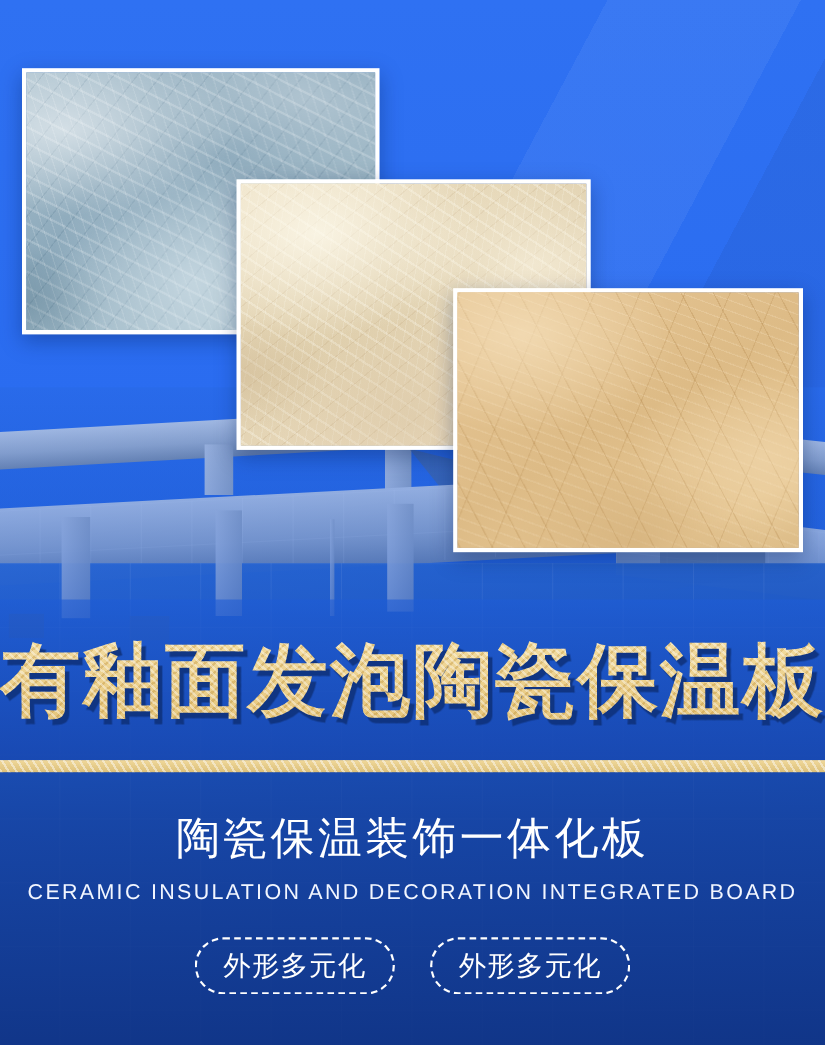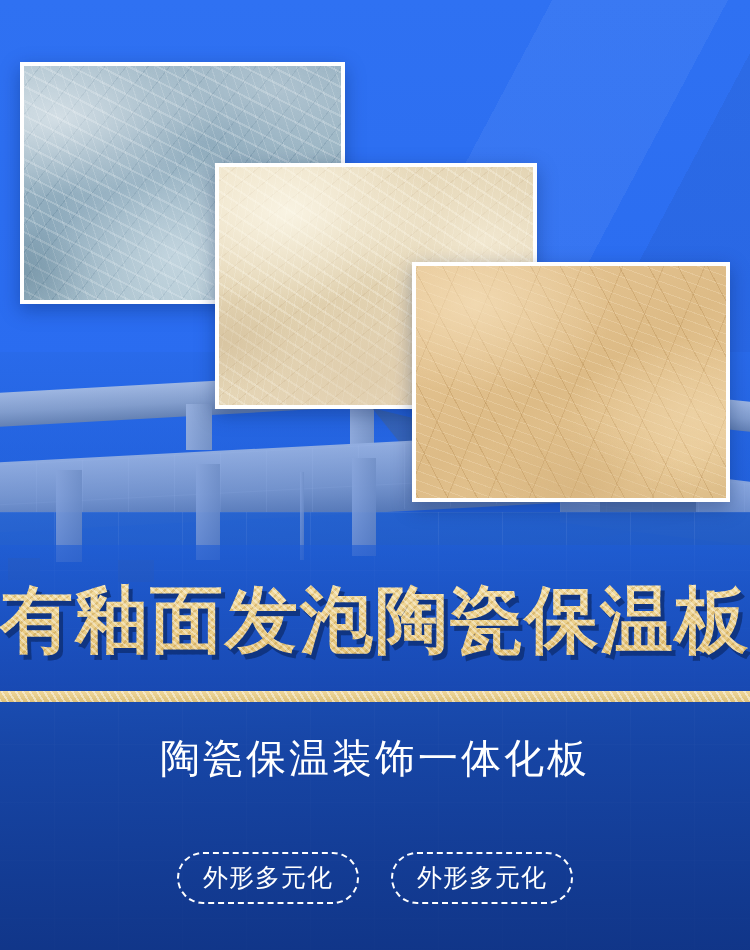--- a/index.html
+++ b/index.html
@@ -97,21 +97,21 @@
     white-space:nowrap;}
 
   .gold-rule{position:absolute;left:0;top:691px;width:750px;height:11px;
     background-image:
       repeating-linear-gradient(58deg, rgba(255,255,255,.45) 0 2px, transparent 2px 6px),
       linear-gradient(180deg,#f0d89b,#dcc07a);}
 
   
   .sub-cn{position:absolute;left:0;top:737px;width:750px;text-align:center;
     font-size:40px;line-height:50px;color:#ffffff;letter-spacing:3px;
-    font-family:Liberation Mono, monospace;}
+    font-family:Liberation Serif, serif;}
   .sub-en{position:absolute;left:0;top:798px;width:750px;text-align:center;
     font-size:19.5px;line-height:26px;color:#f2f6ff;letter-spacing:2.1px;
     font-family:"Liberation Sans",sans-serif;}
 
   
   .badges{position:absolute;left:0;top:852px;width:750px;
     display:flex;justify-content:center;align-items:center;gap:32px;}
   .badge{border:2px dashed #ffffff;border-radius:30px;
     padding:9px 24px;color:#ffffff;font-size:25px;line-height:30px;letter-spacing:1px;
     font-family:"DejaVu Sans","Liberation Sans",sans-serif;white-space:nowrap;}
@@ -169,19 +169,20 @@
     <div class="tile-inner">
         <div class="tex"></div>
       </div>
   </div>
 
   <div class="band"></div>
   <div class="title">有釉面发泡陶瓷保温板</div>
   <div class="gold-rule"></div>
 
   <div class="sub-cn">陶瓷保温装饰一体化板</div>
+  <div class="sub-en">CERAMIC INSULATION AND DECORATION INTEGRATED BOARD</div>
 
   <div class="badges">
     <div class="badge">外形多元化</div>
     <div class="badge">外形多元化</div>
   </div>
 
 </div>
 
 </body></html>

